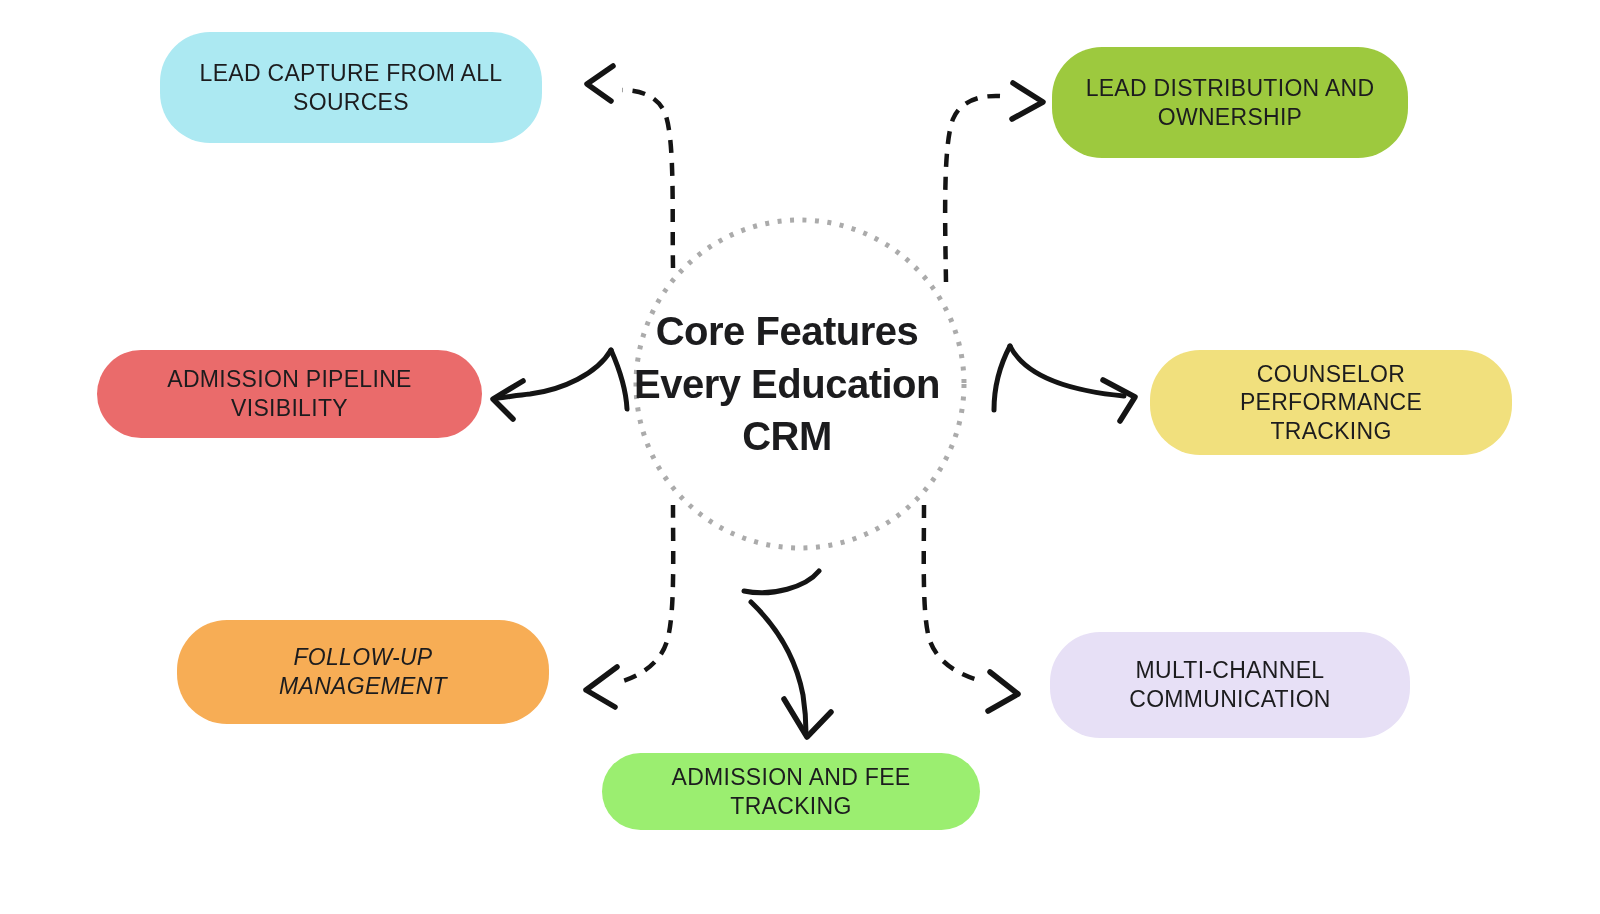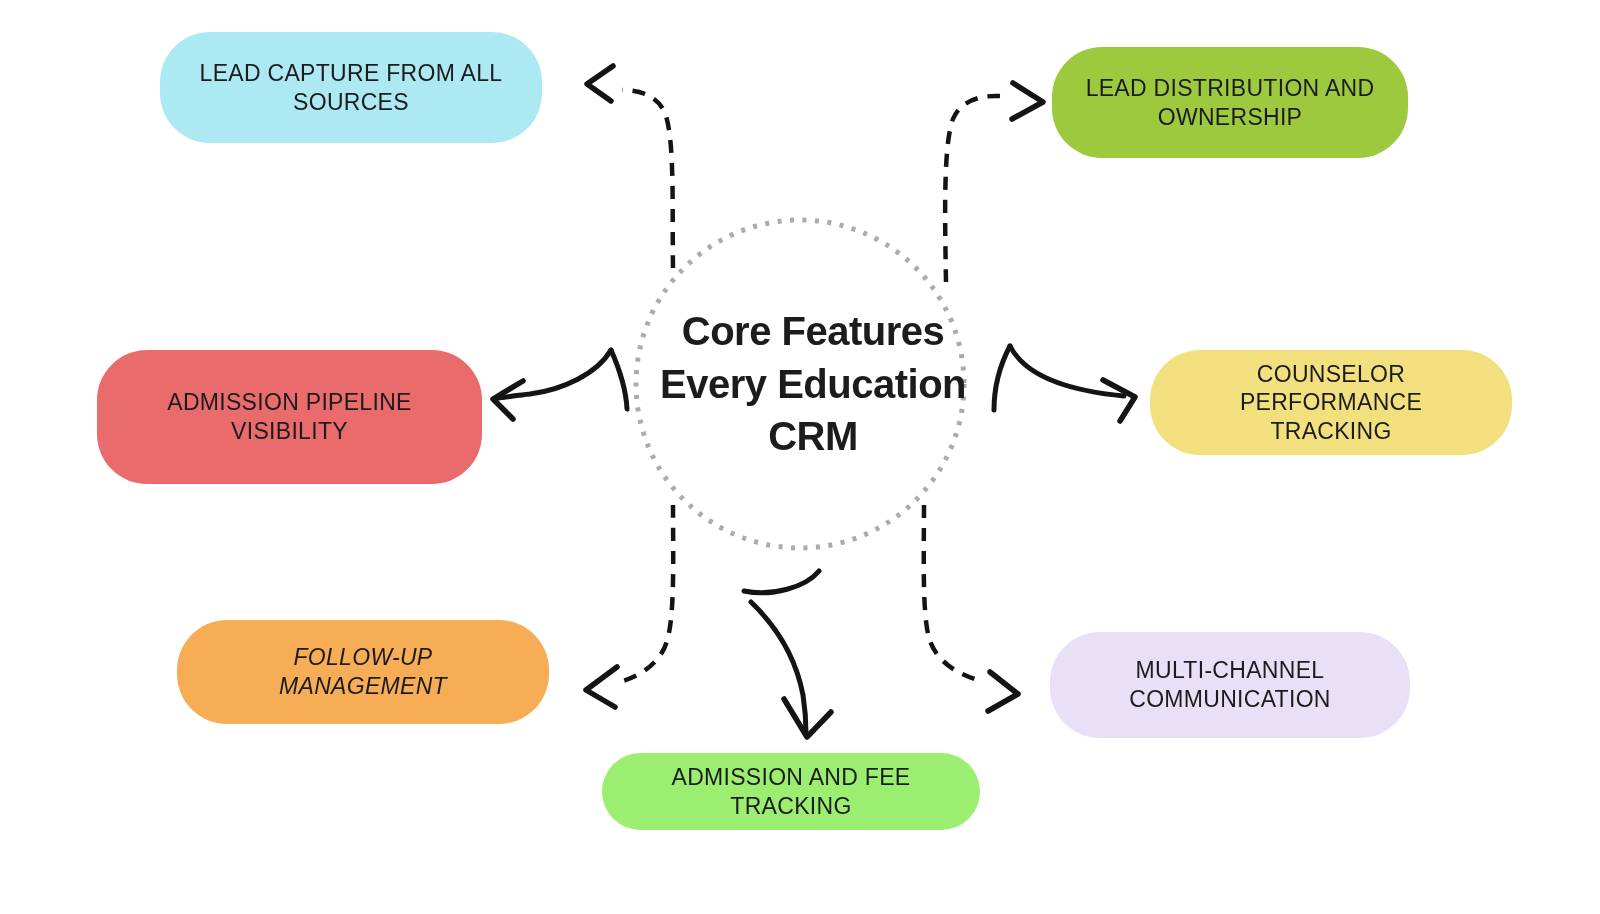--- a/index.html
+++ b/index.html
@@ -47,21 +47,21 @@
     fill:none;
     stroke:var(--arrow);
     stroke-width:5.5;
     stroke-linecap:round;
     stroke-linejoin:round;
   }
   .center-title-wrap{
     position:absolute;
     left:634px;top:218px;
     width:332px;height:332px;
-    display:flex;align-items:center;justify-content:flex-end;
+    display:flex;align-items:center;justify-content:flex-start;
   }
   .center-title{
     white-space:pre-line;
     text-align:center;
     font-weight:bold;
     font-size:40px;
     line-height:1.32;
     letter-spacing:-0.5px;
     color:var(--text);
   }
@@ -74,21 +74,21 @@
   }
   .node-label{
     white-space:pre-line;
     font-size:23px;
     line-height:1.24;
     letter-spacing:0.3px;
     color:var(--text);
   }
   .node-tl{left:160px;top:32px;width:382px;height:111px;}
   .node-tr{left:1052px;top:47px;width:356px;height:111px;}
-  .node-ml{left:97px;top:350px;width:385px;height:134px;}
+  .node-ml{left:97px;top:350px;width:385px;height:88px;}
   .node-mr{left:1150px;top:350px;width:362px;height:105px;justify-content:center;}
   .node-bl{left:177px;top:620px;width:372px;height:104px;font-style:italic;}
   .node-bc{left:602px;top:753px;width:378px;height:77px;}
   .node-br{left:1050px;top:632px;width:360px;height:106px;}
 </style>
 </head>
 <body>
 
 <div class="canvas">
 

